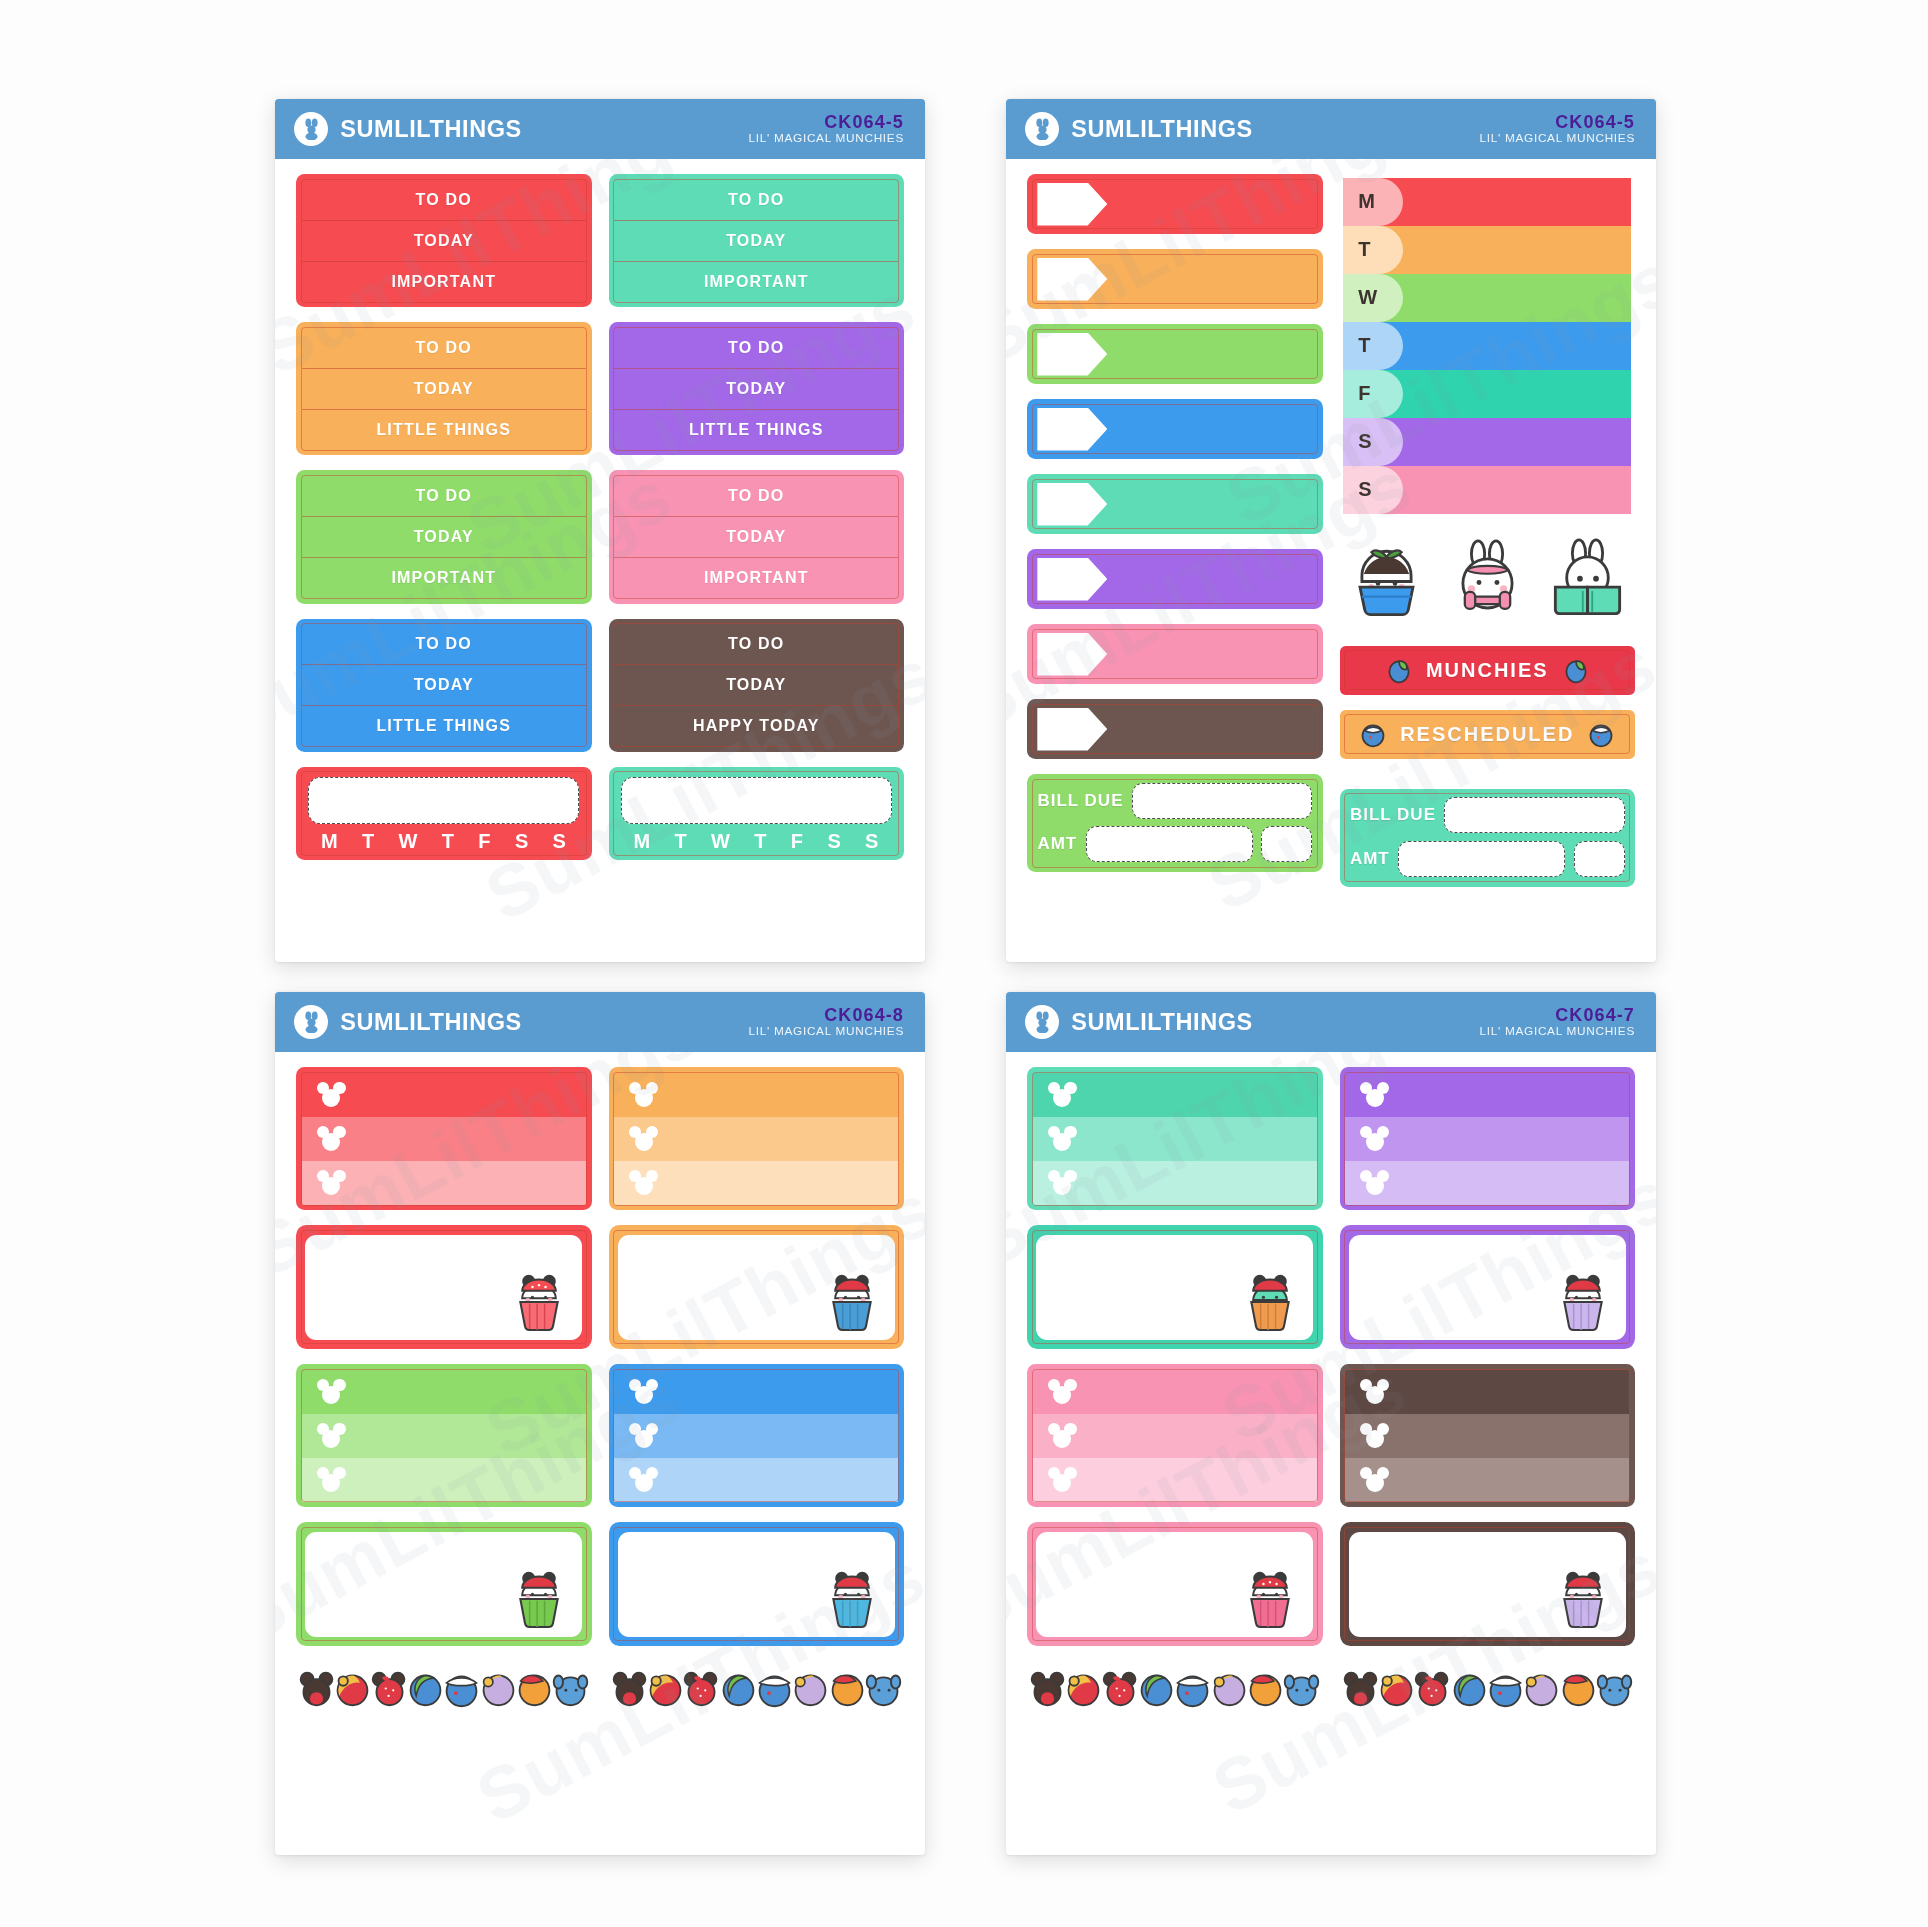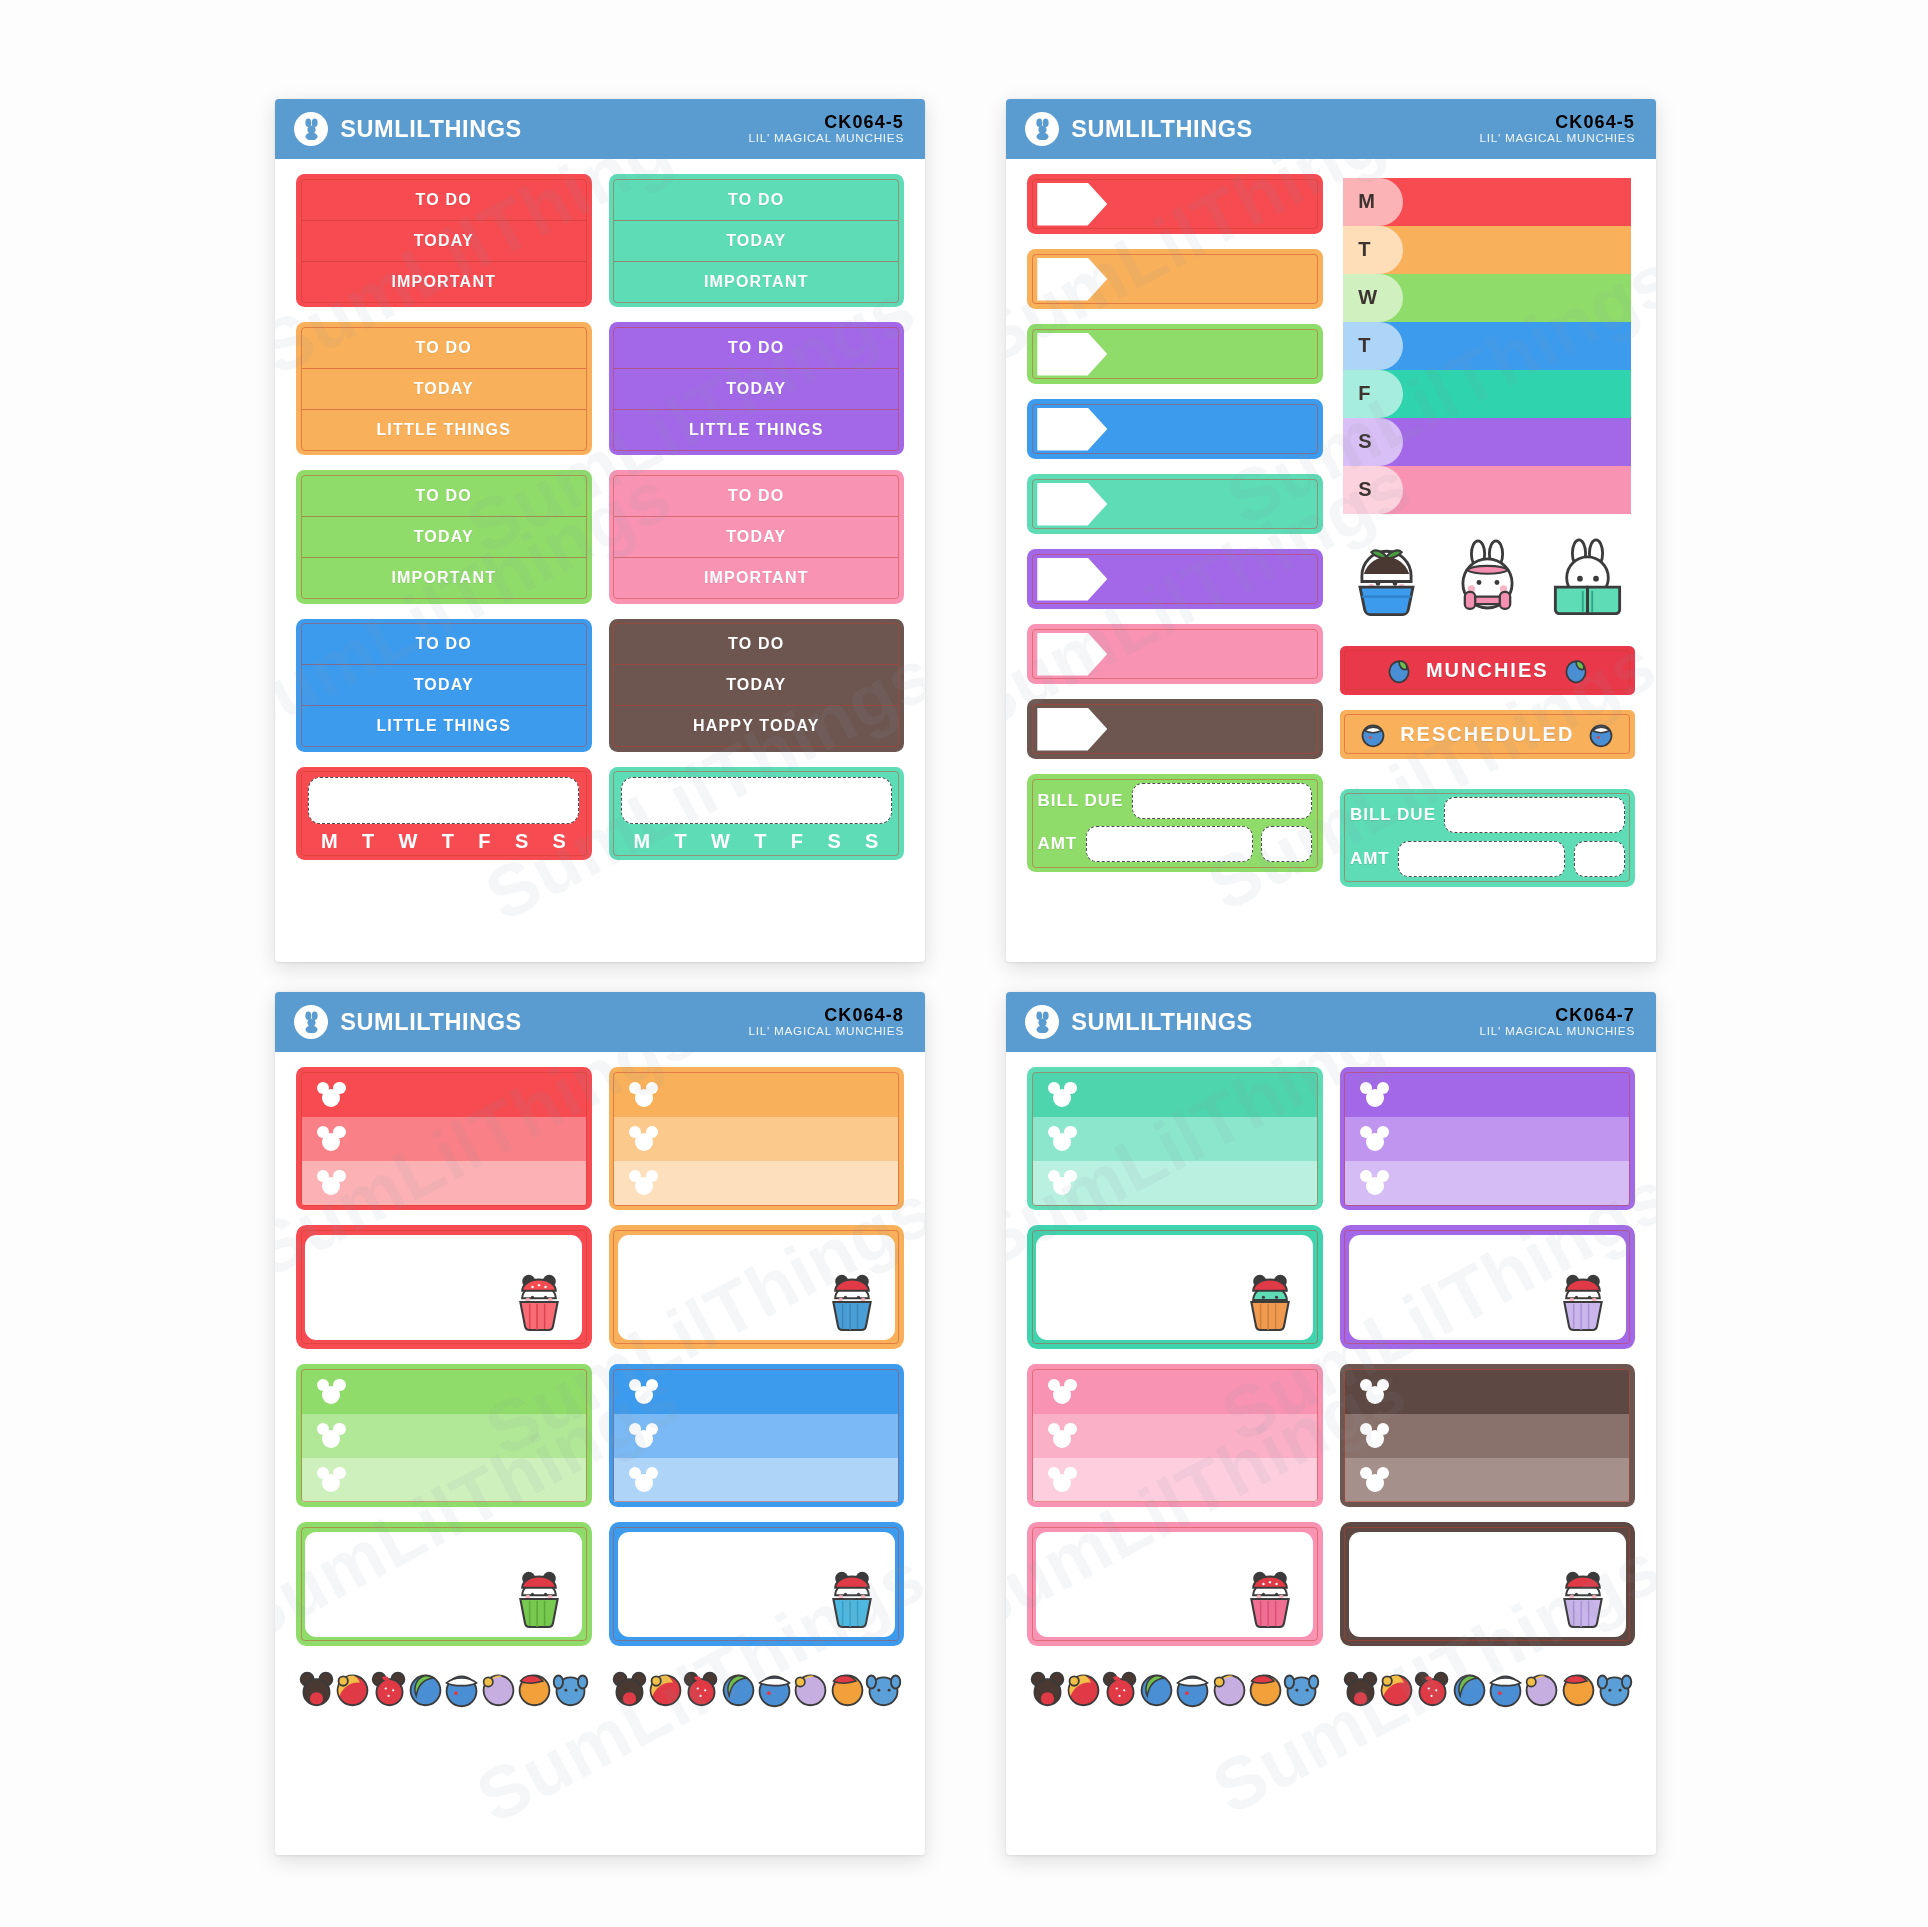--- a/index.html
+++ b/index.html
@@ -32,21 +32,21 @@
   .brand{display:flex;align-items:center;gap:12.2px;}
   .brand-mark{
     width:34px;height:34px;border-radius:50%;background:#ffffff;
     display:flex;align-items:center;justify-content:center;flex:0 0 auto;
   }
   .brand-mark svg{display:block;}
   .brand-name{
     color:#fff;font-weight:bold;font-size:23.5px;letter-spacing:0.6px;
   }
   .head-right{margin-left:auto;text-align:right;line-height:1.12;}
-  .sheet-code{color:#000000;font-weight:bold;font-size:18px;letter-spacing:1.1px;}
+  .sheet-code{color:#4c1d95;font-weight:bold;font-size:18px;letter-spacing:1.1px;}
   .sheet-sub{color:#f0f6fb;font-size:11.8px;letter-spacing:0.7px;}
 
   .sheet-body{position:relative;padding:15px 21px 17px 21px;box-sizing:border-box;height:802px;}
 
   
   .wm{
     position:absolute;inset:0;pointer-events:none;overflow:hidden;z-index:5;
   }
   .wm span{
     position:absolute;

